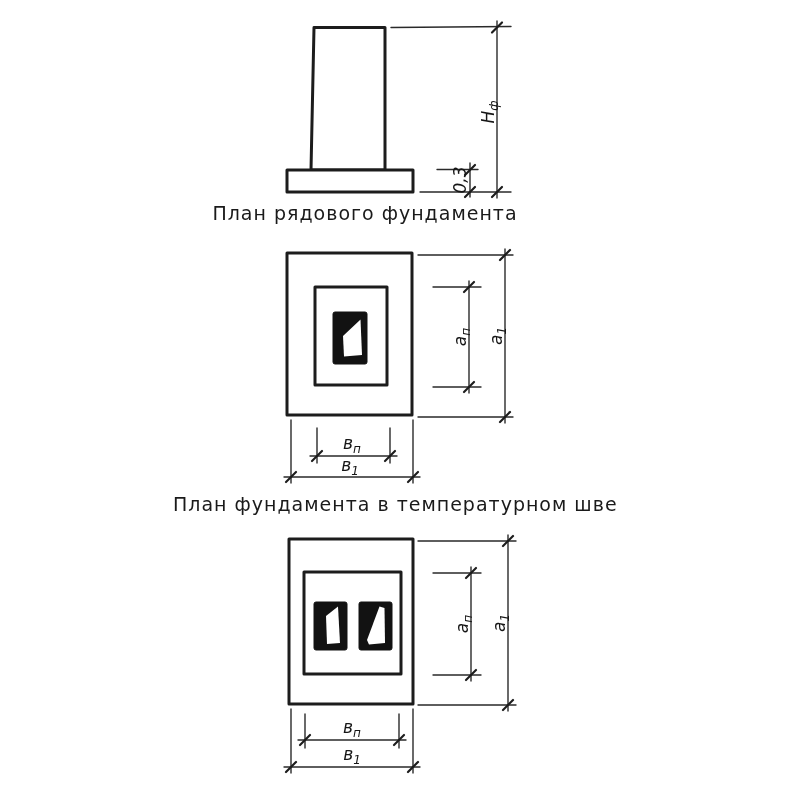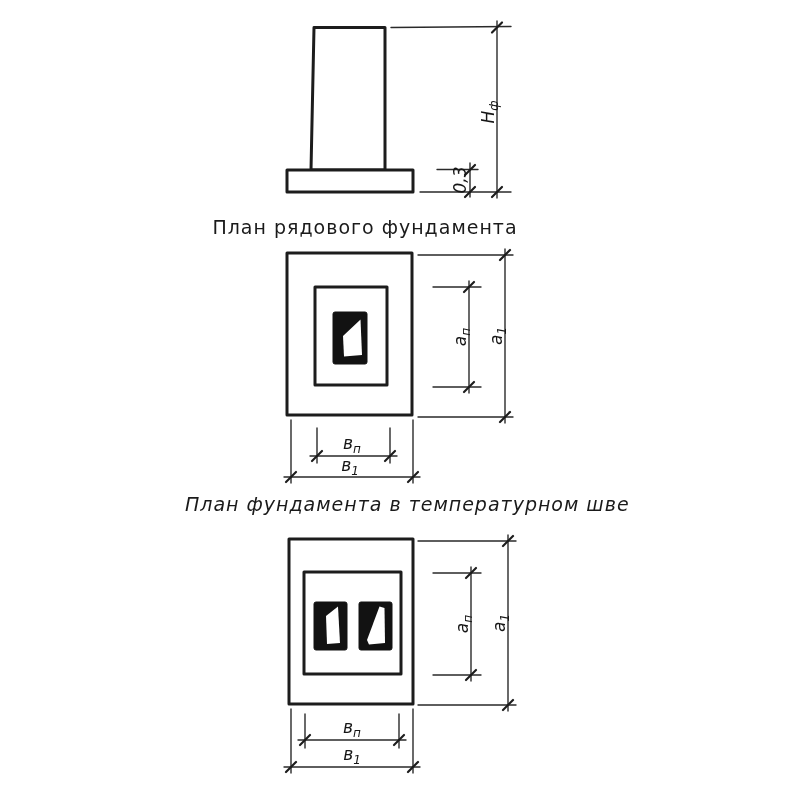--- a/index.html
+++ b/index.html
@@ -13,22 +13,22 @@
   .canvas{position:absolute;left:0;top:0;width:800px;height:800px;}
   .title{
     position:absolute;
     text-align:center;
     font-size:19px;
     letter-spacing:1px;
     color:#1a1a1a;
     font-weight:normal;
     white-space:nowrap;
   }
-  #title-plan-single{left:200px;top:216px;width:330px;}
-  #title-plan-joint{left:185px;top:493px;width:400px;font-style:italic;}
+  #title-plan-single{left:200px;top:202px;width:330px;}
+  #title-plan-joint{left:173px;top:493px;width:400px;}
   svg line, svg rect, svg polygon, svg polyline{vector-effect:non-scaling-stroke;}
   .outline{fill:#ffffff;stroke:#1c1c1c;stroke-width:3;stroke-linejoin:round;stroke-linecap:round;}
   .outline-inner{fill:none;stroke:#1c1c1c;stroke-width:3;stroke-linejoin:round;stroke-linecap:round;}
   .dimline{stroke:#2a2a2a;stroke-width:1.4;stroke-linecap:round;fill:none;}
   .tick{stroke:#1c1c1c;stroke-width:2.2;stroke-linecap:round;}
   .dimtext{
     font-family:"DejaVu Sans",sans-serif;
     font-style:italic;
     font-size:17px;
     fill:#161616;

